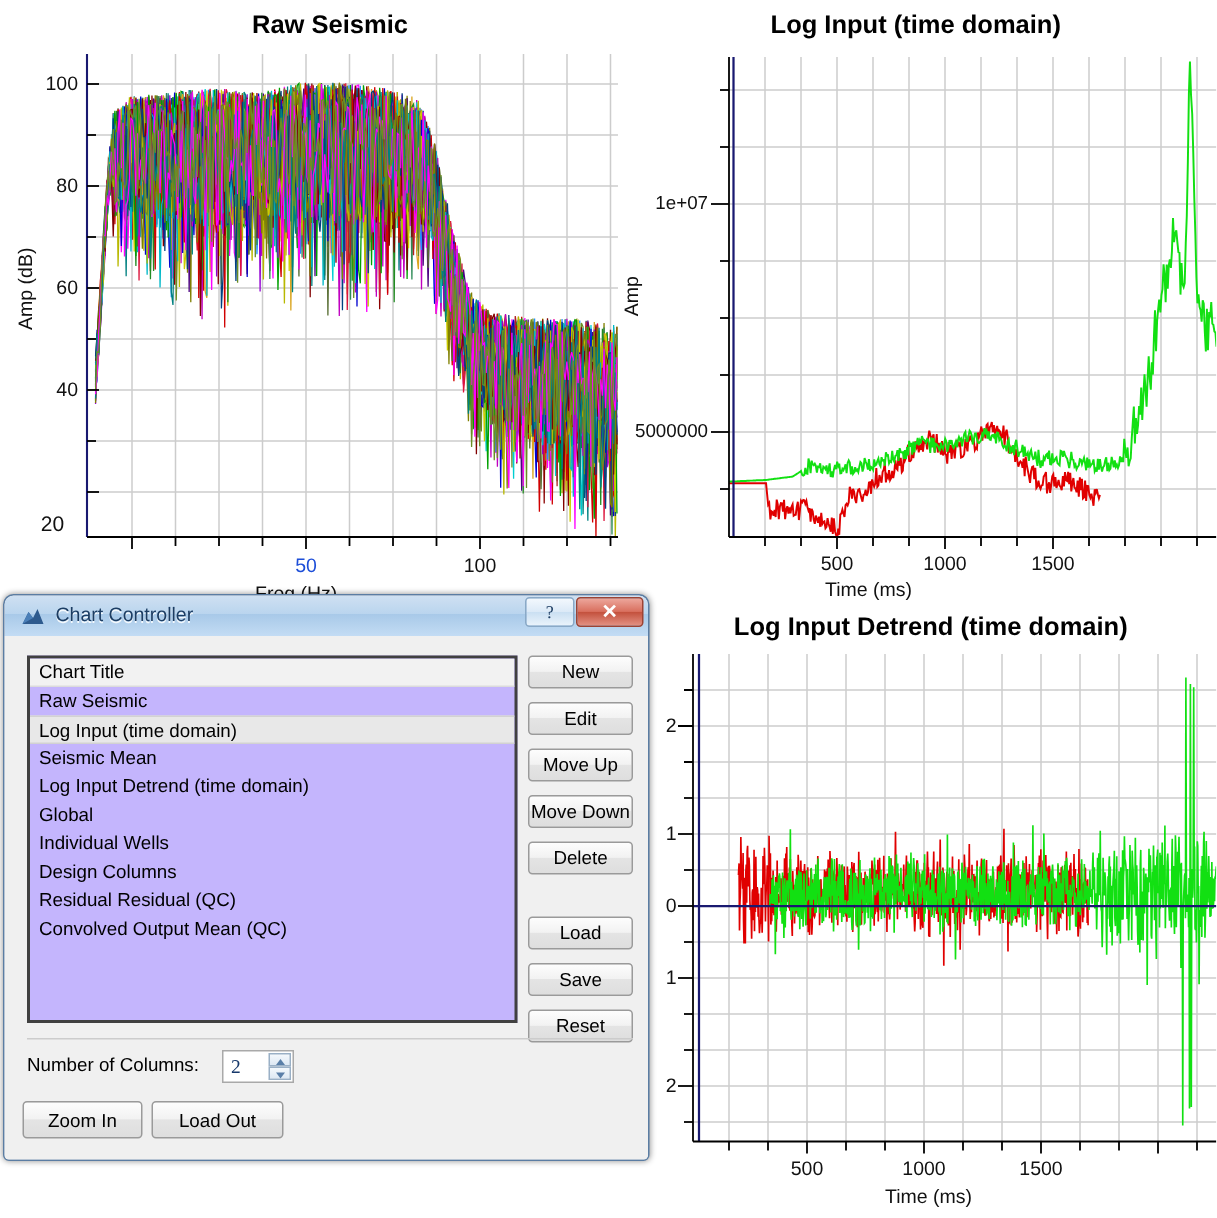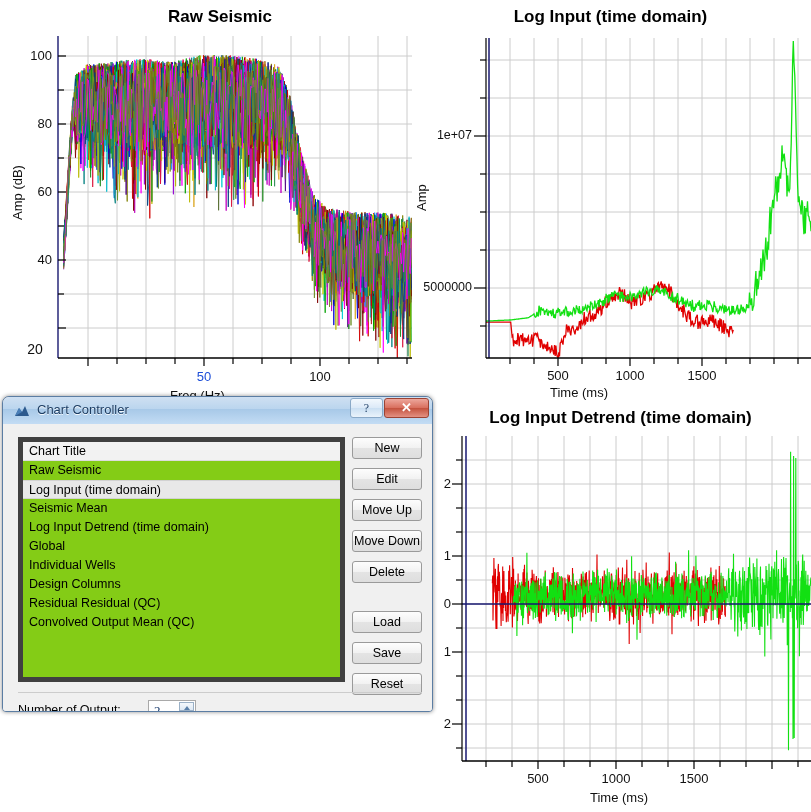--- a/index.html
+++ b/index.html
@@ -12,21 +12,21 @@
   .chart-panel{position:absolute;}
   .chart-title{
     text-align:center;font-weight:bold;color:#000;
     font-family:"Liberation Sans", sans-serif;
   }
   .axis-label{color:#111;font-family:"Liberation Sans", sans-serif;}
   .rot{transform:rotate(-90deg);transform-origin:center center;white-space:nowrap;}
 
   
   #dialog{
-    position:absolute;left:2px;top:396px;width:431px;height:316px;
+    position:absolute;left:2px;top:396px;width:431px;height:378px;
     border:1px solid #5b7da3;border-radius:7px 7px 4px 4px;
     background:#f0f0f0;
     box-shadow:0 0 4px rgba(0,0,0,.45);
     overflow:hidden;
     box-sizing:border-box;
   }
   #titlebar{
     height:27px;position:relative;
     background:linear-gradient(to bottom,#cfe0f2 0%,#bad5ee 45%,#a8c9e8 46%,#c3dcf4 100%);
     border-bottom:1px solid #9cb8d6;
@@ -52,21 +52,21 @@
   #btn-close-title{
     right:3px;width:45px;
     background:linear-gradient(to bottom,#eda79c 0%,#d9705f 48%,#c3503c 50%,#e39183 100%);
     color:#fff;font-weight:bold;font-size:13px;
     border:1px solid #9c4334;border-radius:3px;
   }
   #dlgbody{position:absolute;left:0;top:27px;right:0;bottom:0;background:#f0f0f0;}
 
   #listbox{
     position:absolute;left:15px;top:13px;width:327px;height:245px;
-    background:#84cc16;border:5px solid #404040;overflow:hidden;box-sizing:border-box;
+    background:#c4b5fd;border:2px solid #404040;overflow:hidden;box-sizing:border-box;
   }
   .lrow{
     height:19px;line-height:19px;padding-left:6px;font-size:12.5px;color:#000;
     box-sizing:border-box;font-family:"Liberation Sans", sans-serif;
     white-space:nowrap;
   }
   .lrow.header{background:#f2f2f2;border-bottom:1px solid #dcdcdc;}
   .lrow.selected{background:#e8e8e8;border-top:1px solid #d2d2d2;border-bottom:1px solid #d2d2d2;}
 
   .btn{
@@ -417,21 +417,21 @@
     <div class="btn sidebtn" style="top:75px;">Move Up</div>
     <div class="btn sidebtn" style="top:106px;">Move Down</div>
     <div class="btn sidebtn" style="top:137px;">Delete</div>
     <div class="btn sidebtn" style="top:187px;">Load</div>
     <div class="btn sidebtn" style="top:218px;">Save</div>
     <div class="btn sidebtn" style="top:249px;">Reset</div>
 
     <div class="divider" style="top:268px;"></div>
 
     <div id="colrow">
-      <div class="lbl">Number of Output:</div>
+      <div class="lbl">Number of Columns:</div>
       <div id="spinbox">
         <div class="val">2</div>
         <div id="spinbtns">
           <div class="spinb up">
               <i></i>
             </div>
           <div class="spinb down">
               <i></i>
             </div>
         </div>

